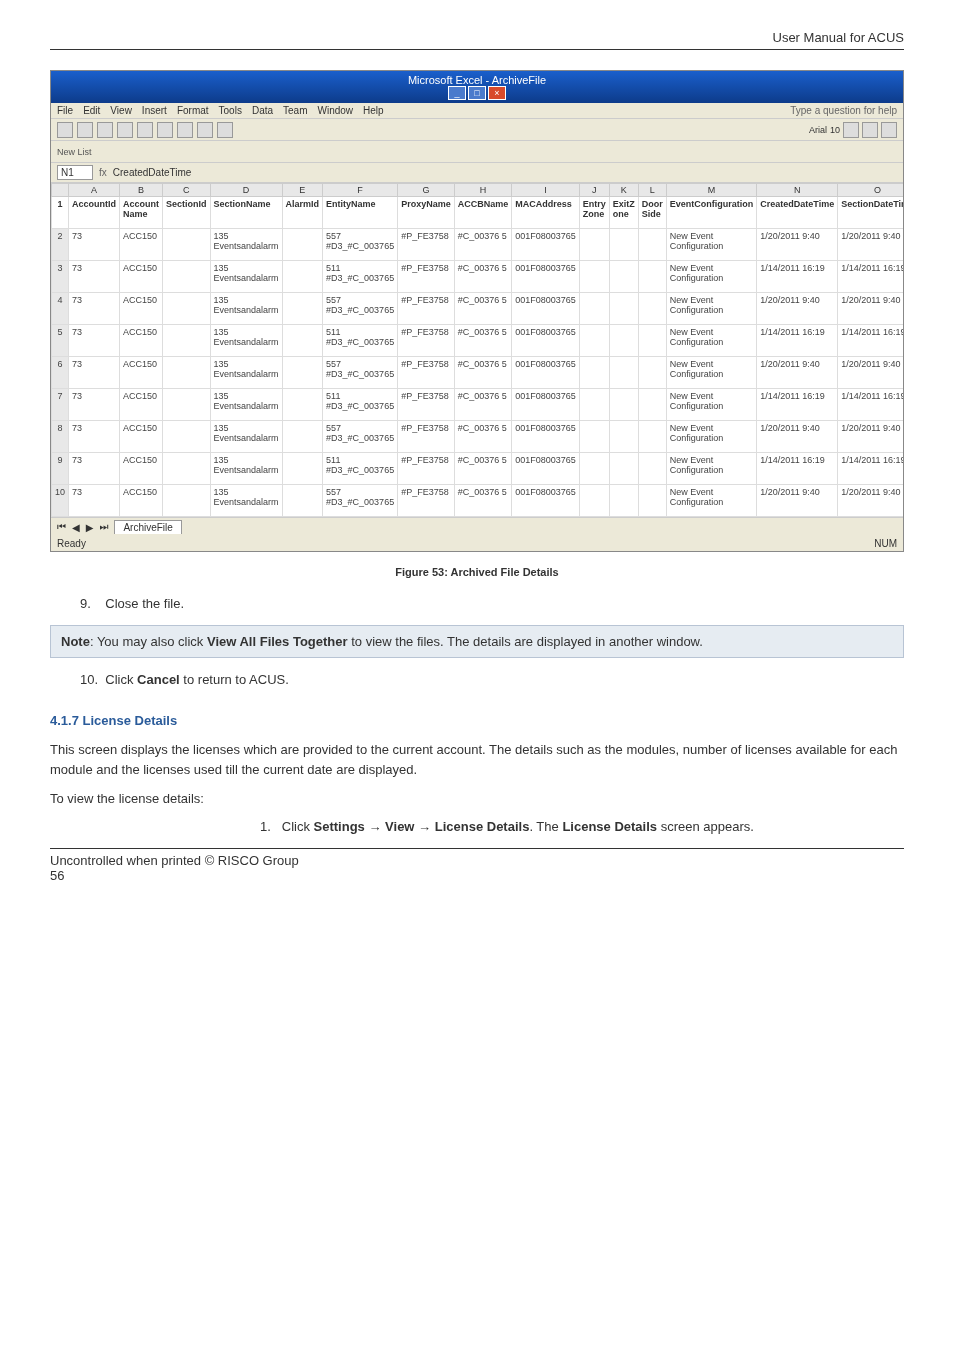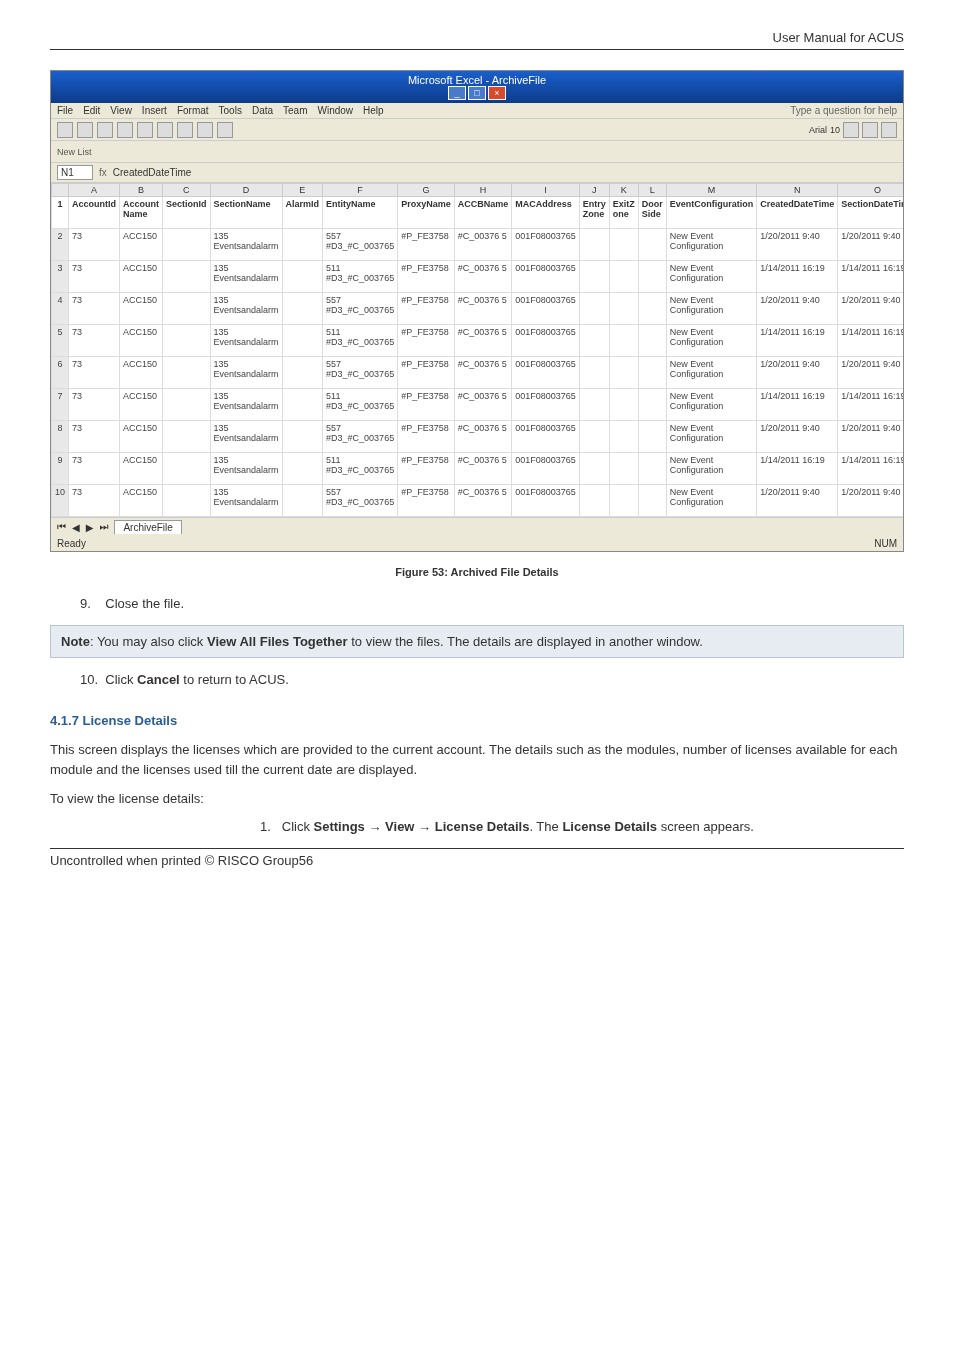--- a/index.html
+++ b/index.html
@@ -194,23 +194,25 @@
       font-size: 13px;
       margin: 26px 0 12px;
     }
     .body-text {
       font-size: 13px;
       margin: 10px 0;
       line-height: 1.5;
     }
     .footer {
       display: flex;
+      justify-content: space-between;
       border-top: 1px solid #333;
       padding-top: 4px;
       font-size: 13px;
+      flex-direction: column;
     }
     b { font-weight: bold; }
   </style>
 </head>
 <body>
 
 <div class="header-right">User Manual for ACUS</div>
 <div class="header-line"></div>
 
 <div class="excel-window">

